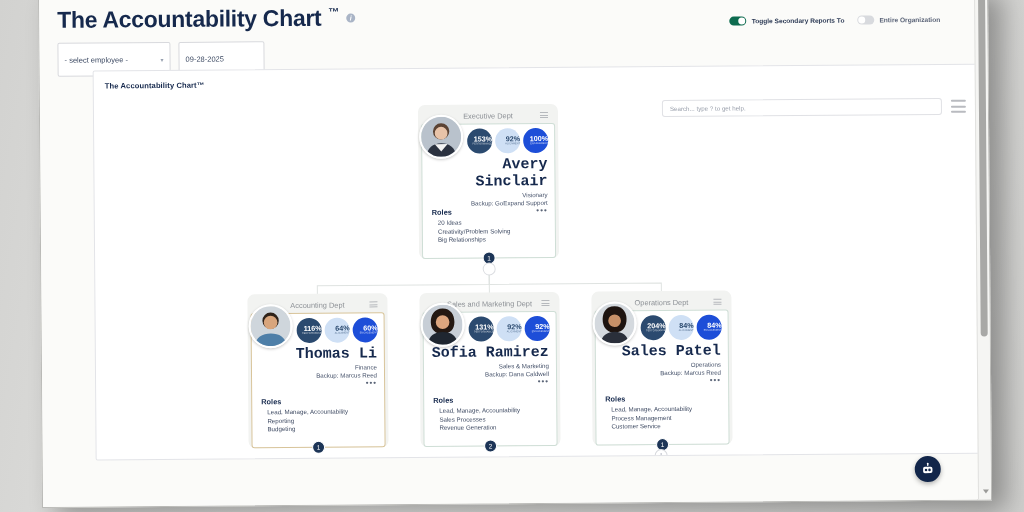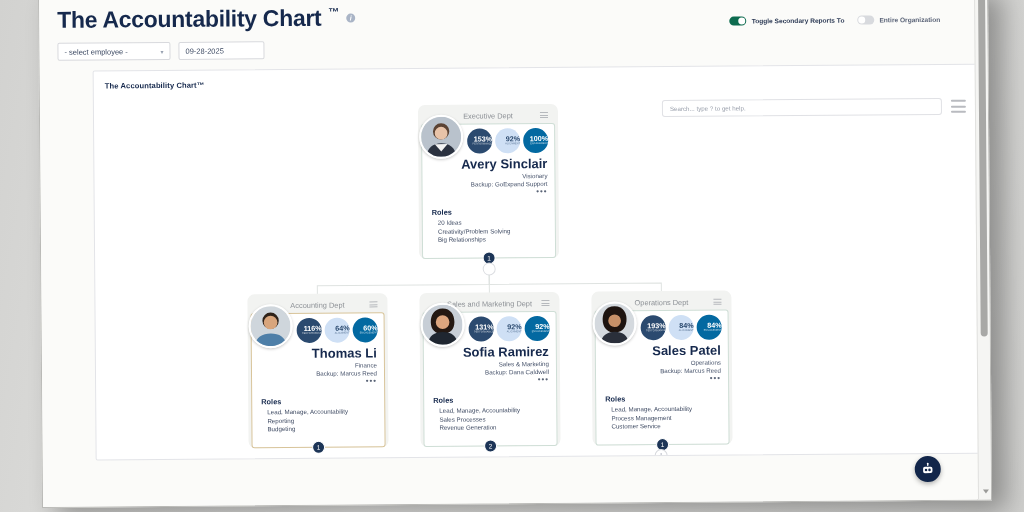--- a/index.html
+++ b/index.html
@@ -41,21 +41,21 @@
   .info-dot {
     width: 9px; height: 9px; border-radius: 50%;
     background: #a9b4c6; margin-top: 9px;
     display: inline-flex; align-items: center; justify-content: center;
     color: #fff; font-size: 7px; font-weight: 700; font-style: italic;
   }
   .hdr-controls { display: flex; gap: 8px; margin-top: 9px; }
   .sel, .datefield {
     height: 17px; background: #fff; border: 1px solid #d8d9dd;
     border-radius: 2px; font-size: 7.5px; color: #3d4a63;
-    display: flex; align-items: center; padding: 8px 6px; text-align: right;
+    display: flex; align-items: center; padding: 16px 6px; text-align: right;
   }
   .sel { width: 113px; justify-content: space-between; }
   .sel .caret { color: #97a0b0; font-size: 6px; }
   .datefield { width: 86px; }
 
   
   .toggles {
     position: absolute; right: 33px; top: 29px;
     display: flex; align-items: center; gap: 13px;
   }
@@ -135,24 +135,24 @@
   .kpis { position: absolute; right: 6px; top: 4px; display: flex; gap: 3px; align-items: flex-start; }
   .kpi {
     width: 25px; height: 25px; border-radius: 50%;
     display: flex; flex-direction: column; align-items: flex-end; justify-content: center;
     color: #fff; line-height: 1;
   }
   .kpi .v { font-size: 7.2px; font-weight: 700; }
   .kpi .l { font-size: 2.4px; letter-spacing: .1px; margin-top: 1px; opacity: .78; white-space: nowrap; }
   .kpi.k1 { background: #2b4a6f; }
   .kpi.k2 { background: #cfe0f5; color: #2b4a6f; }
-  .kpi.k3 { background: #0369a1; }
+  .kpi.k3 { background: #1d4ed8; }
 
   .who { position: absolute; right: 7px; top: 32px; text-align: right; }
-  .who .name { font-size: 13px; font-weight: 700; color: #16294d; }
+  .who .name { font-size: 15px; font-weight: 700; color: #16294d; font-family: Liberation Mono, monospace; }
   .who .role { font-size: 6.2px; color: #4a5straight; color: #47536b; margin-top: 1px; }
   .who .backup { font-size: 6.2px; color: #47536b; margin-top: 1px; }
   .who .dots { font-size: 8px; color: #5a6477; letter-spacing: 1px; line-height: 6px; margin-top: 2px; }
 
   .roles { position: absolute; left: 9px; top: 83px; }
   .roles h4 { font-size: 7.4px; font-weight: 700; color: #16294d; }
   .roles ul { list-style: none; margin-top: 2px; padding-left: 6px; }
   .roles li { font-size: 6.2px; color: #3f4b63; line-height: 8.5px; }
 
   .count {
@@ -419,21 +419,21 @@
               <div class="avatar">
                 <svg class="ph" viewBox="0 0 44 44">
                   <rect width="44" height="44" fill="#d4d9de"></rect>
                   <path d="M22 3c10 0 14 8 13 17-1 8-6 12-13 12S10 28 9 20C8 11 12 3 22 3z" fill="#1e1410"></path>
                   <circle cx="22" cy="19" r="7" fill="#c79068"></circle>
                   <path d="M7 44c0-9 7-13 15-13s15 4 15 13z" fill="#2a2f3a"></path>
                 </svg>
               </div>
               <div class="kpis">
                 <div class="kpi k1">
-                  <span class="v">193%</span>
+                  <span class="v">204%</span>
                   <span class="l">PERFORMANCE</span>
                 </div>
                 <div class="kpi k2">
                   <span class="v">84%</span>
                   <span class="l">ALIGNMENT</span>
                 </div>
                 <div class="kpi k3">
                   <span class="v">84%</span>
                   <span class="l">ENGAGEMENT</span>
                 </div>

